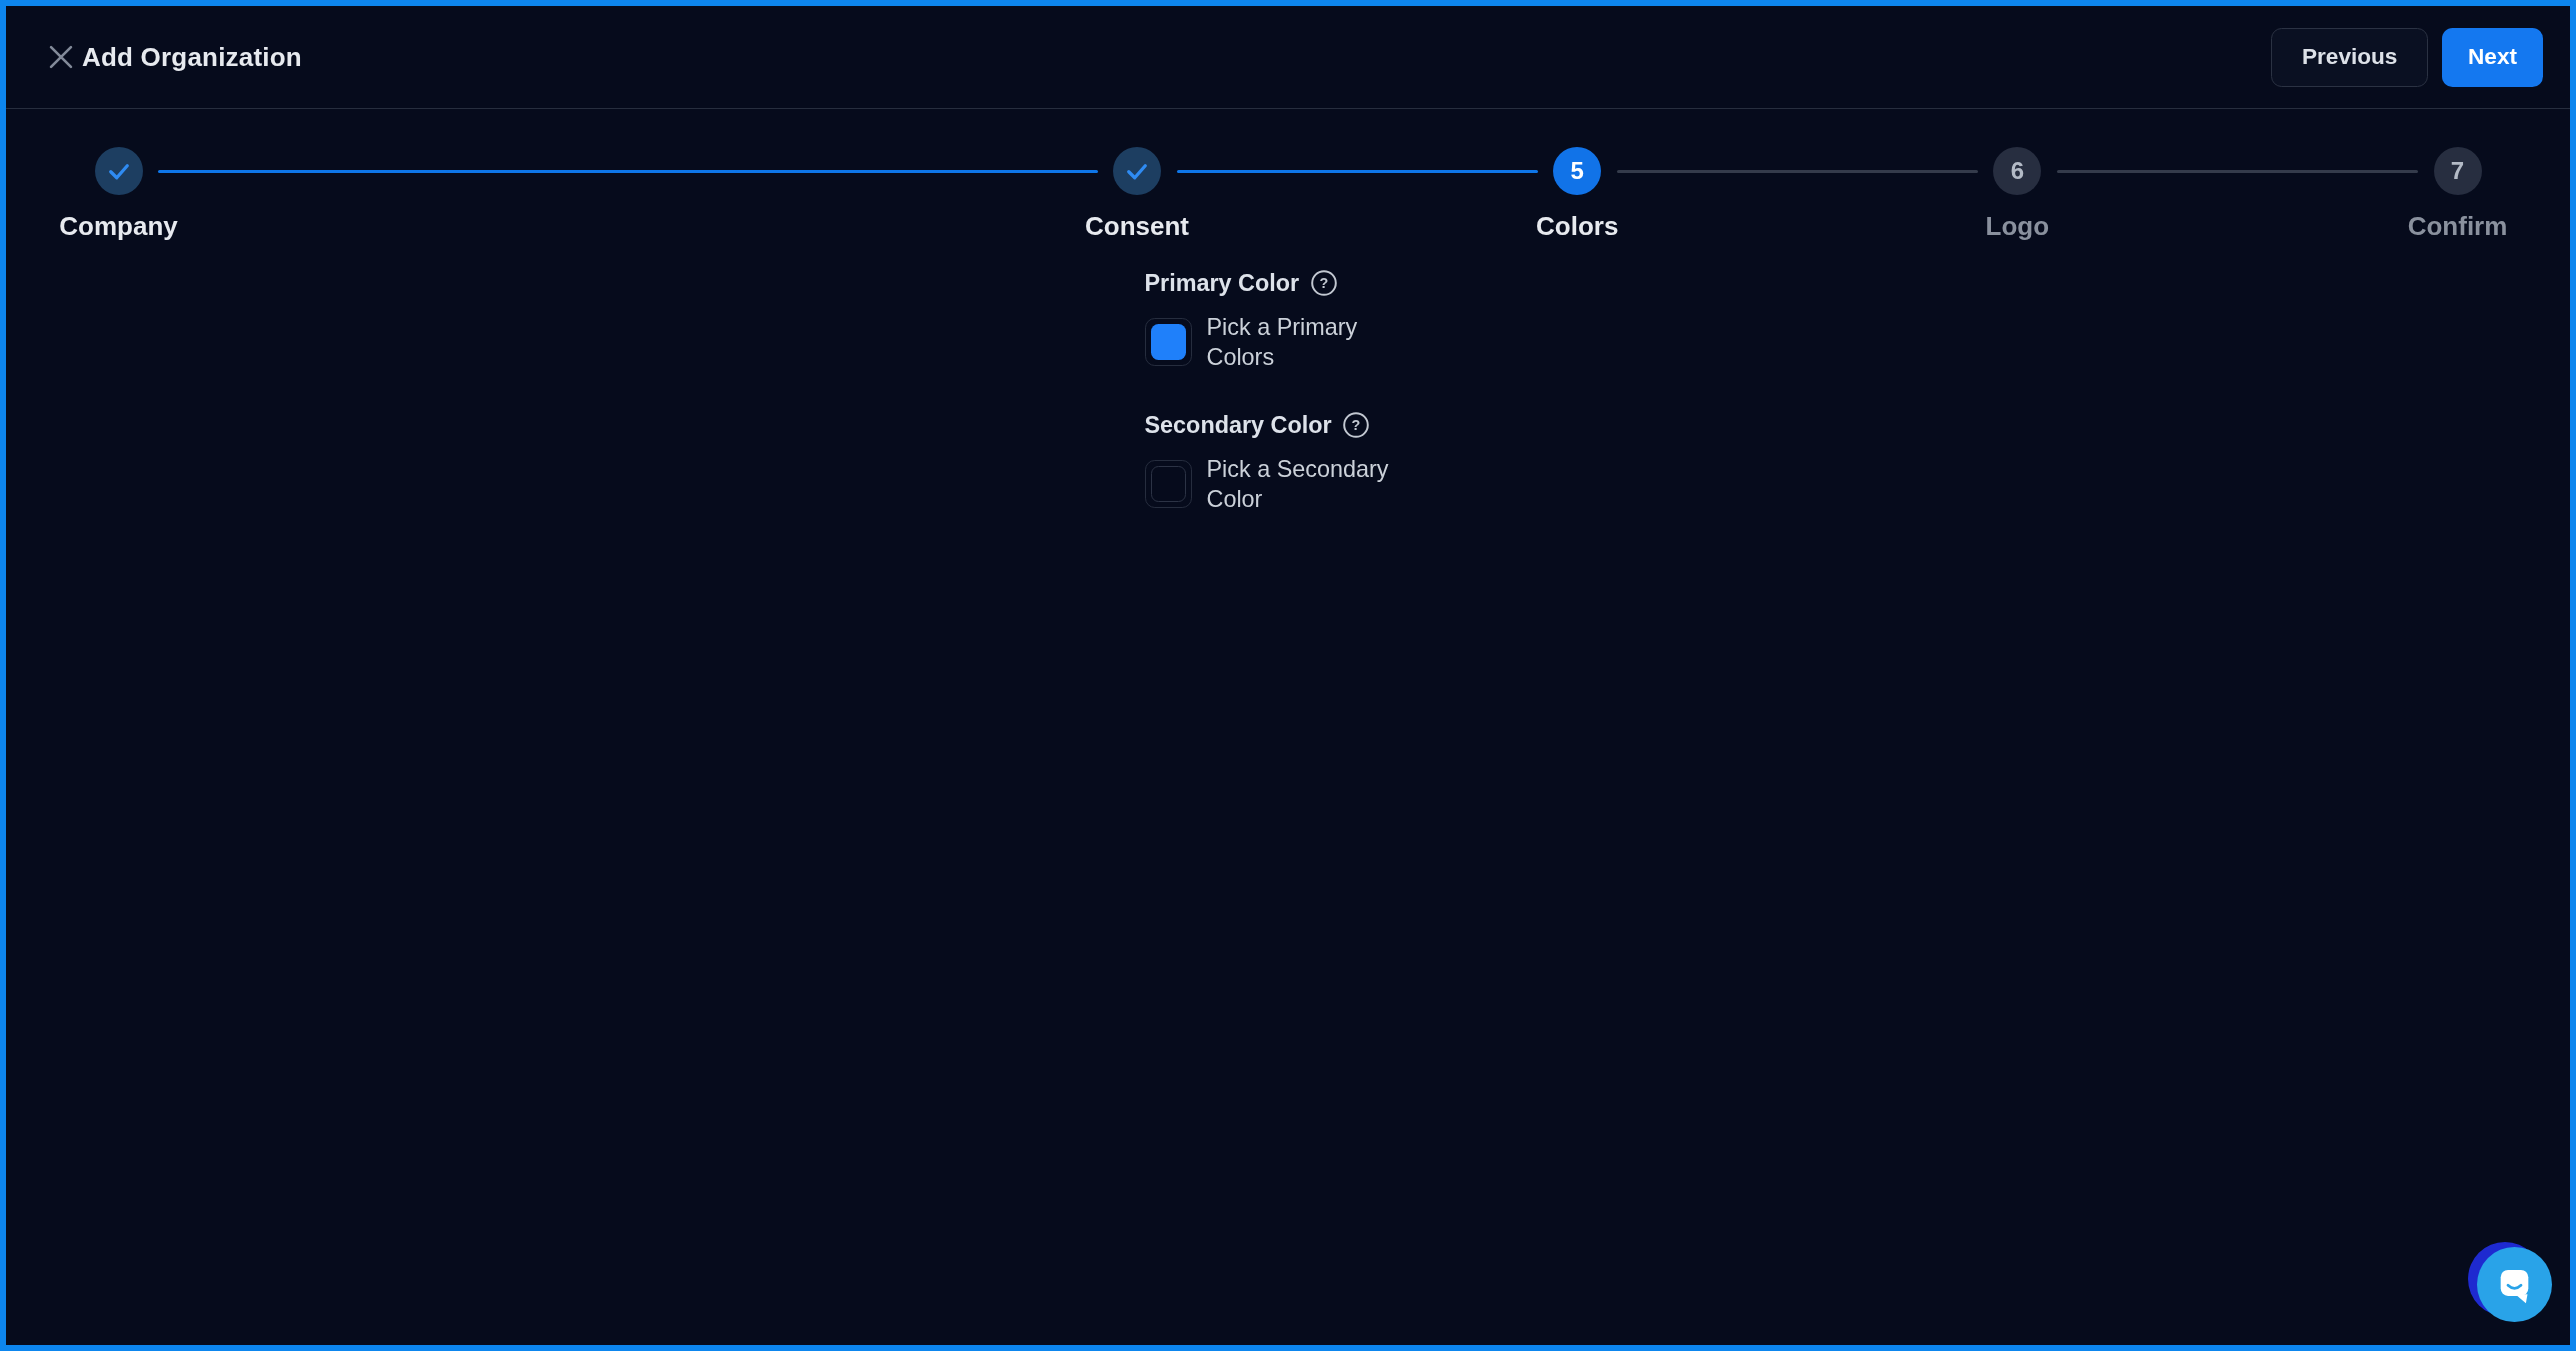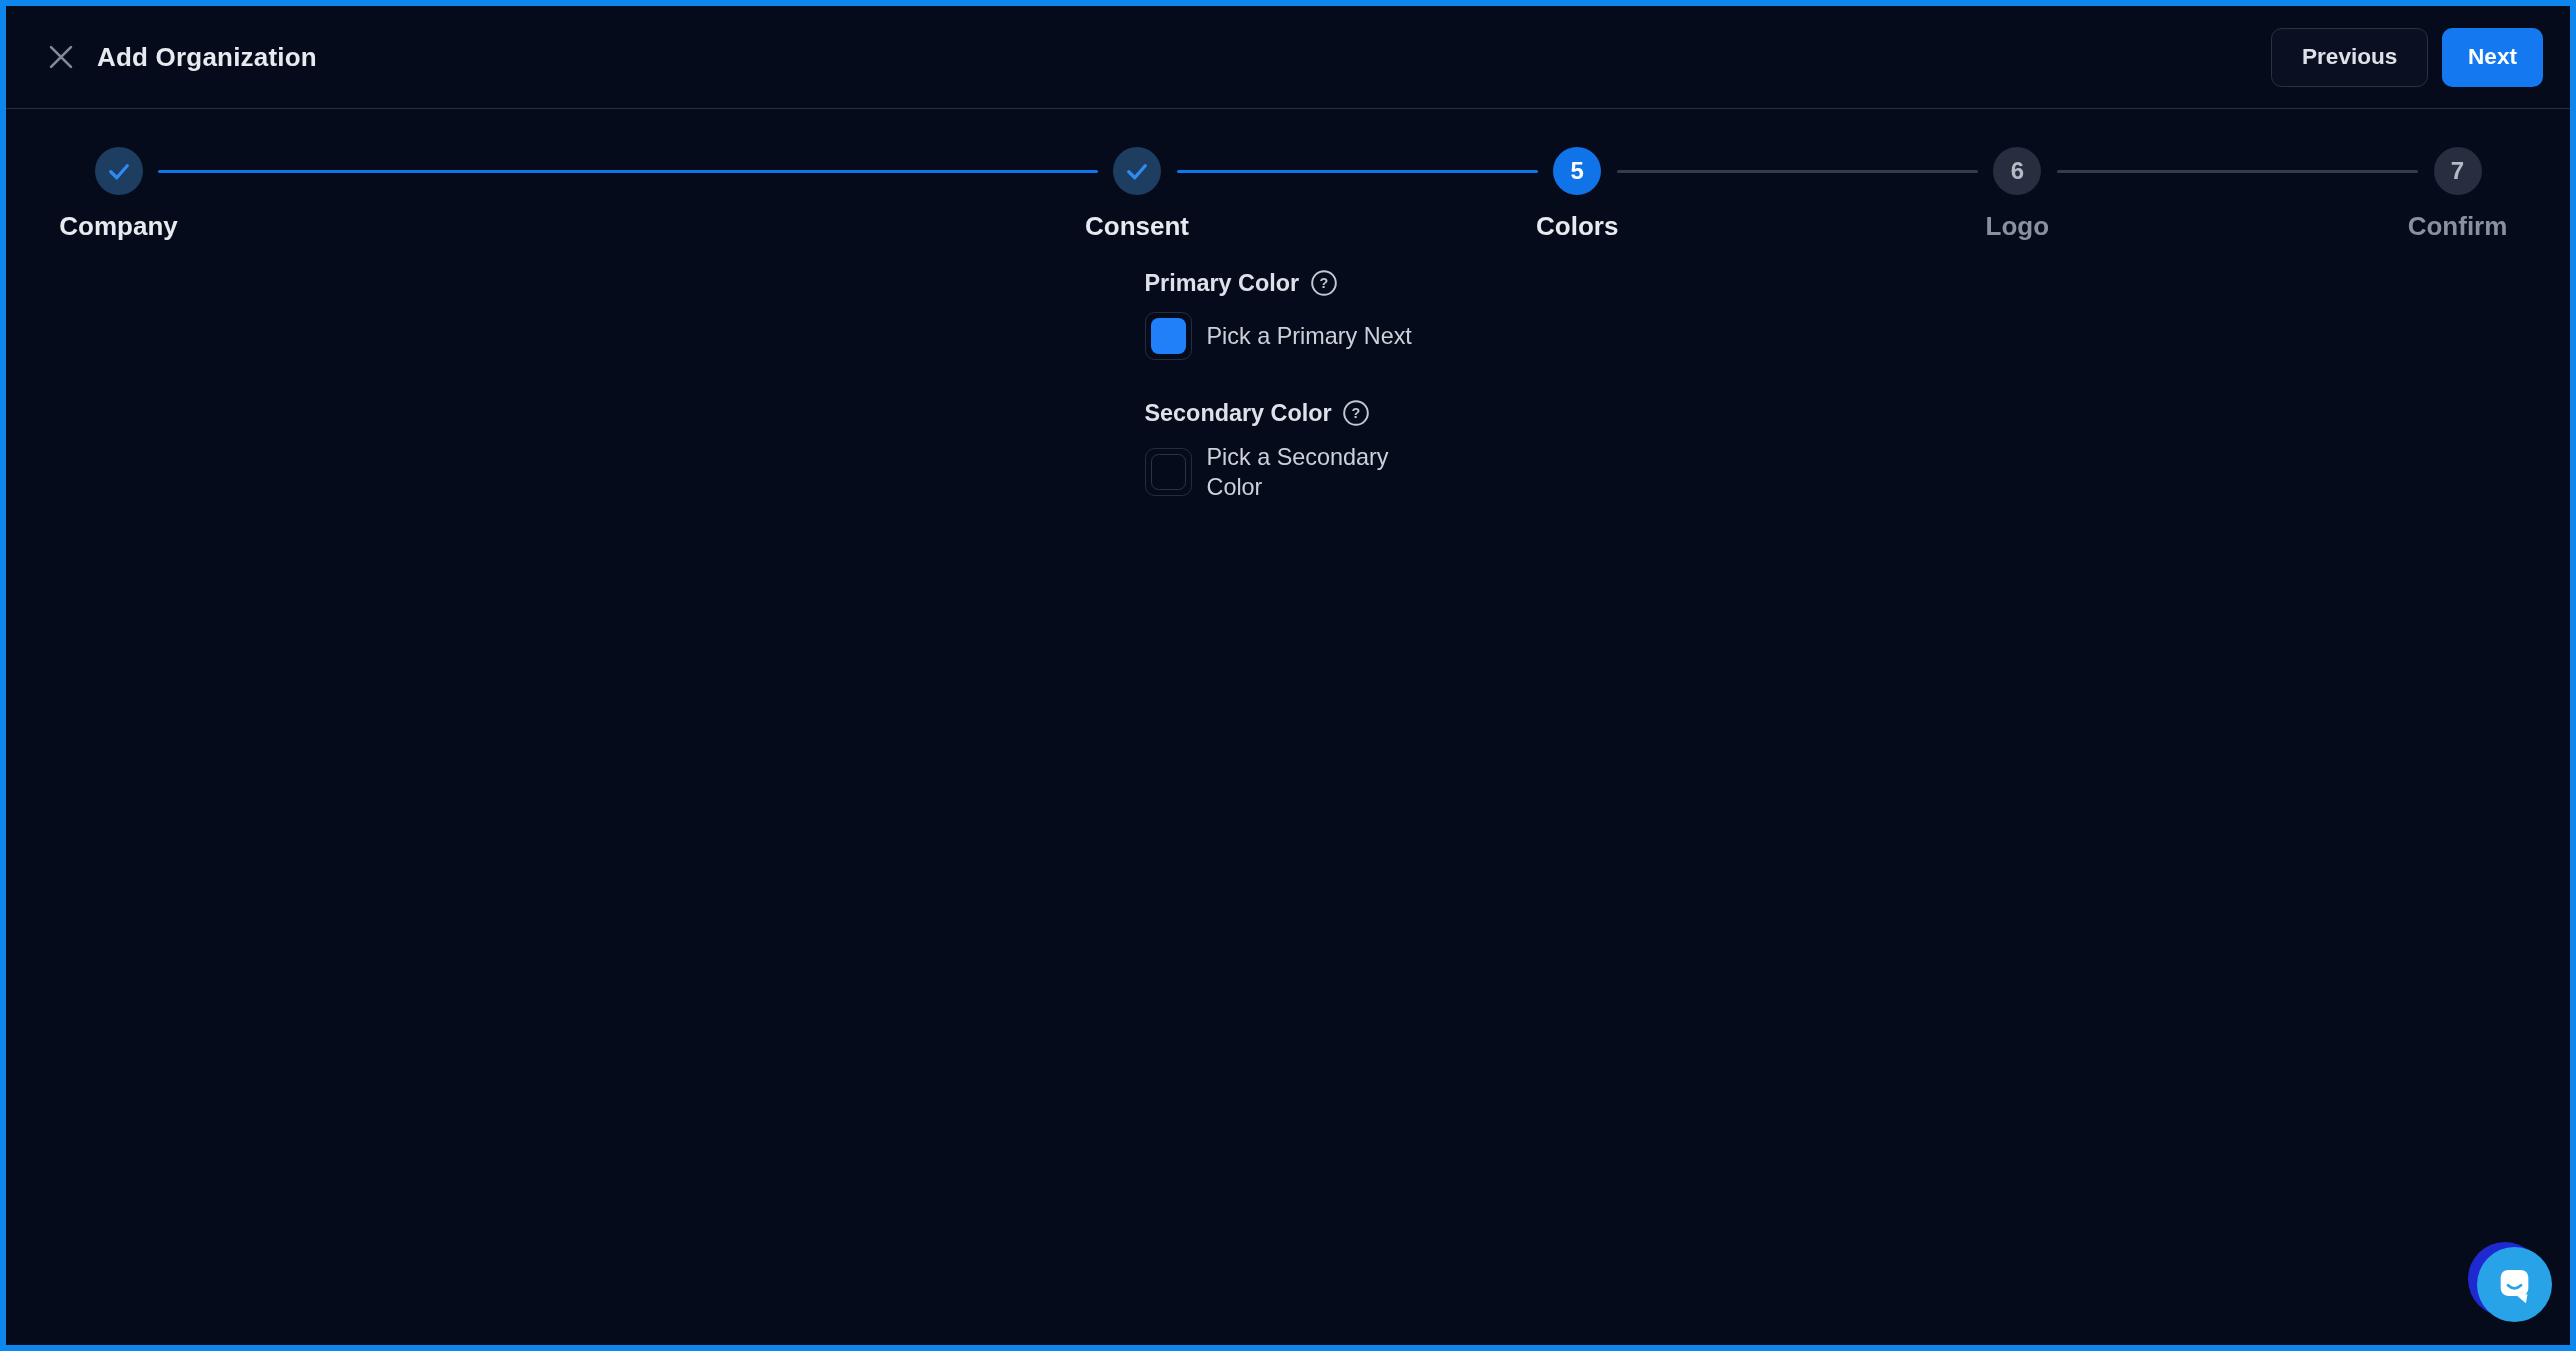--- a/index.html
+++ b/index.html
@@ -20,21 +20,21 @@
     display:flex; align-items:center;
     padding:0 27px 0 37px;
     border-bottom:1.5px solid #272e3e;
   }
   .close-btn {
     width:35px; height:35px;
     display:flex; align-items:center; justify-content:center;
     background:none; border:none; cursor:pointer;
   }
   .modal-title {
-    margin-left:19px;
+    margin-left:4px;
     font-size:26px; font-weight:700; color:#e7eaef; letter-spacing:0.2px;
   }
   .topbar-spacer { flex:1; }
   .btn {
     height:59px; border-radius:10.6px;
     font-family:"Liberation Sans", sans-serif;
     font-size:22.6px; font-weight:600; cursor:pointer;
     display:inline-flex; align-items:center; justify-content:center;
   }
   .btn-previous {
@@ -200,21 +200,21 @@
         <svg width="28" height="28" viewBox="0 0 37 37">
           <circle cx="18.5" cy="18.5" r="15.6" fill="none" stroke="#c2c8d1" stroke-width="2.6"></circle>
           <text x="18.5" y="25" text-anchor="middle" font-family="Liberation Sans, sans-serif" font-size="19" font-weight="700" fill="#c2c8d1">?</text>
         </svg>
       </button>
     </div>
     <div class="pick-row">
       <button class="swatch-btn">
         <span class="swatch-fill" style="background: rgb(31, 128, 250);"></span>
       </button>
-      <span class="pick-text">Pick a Primary Next</span>
+      <span class="pick-text">Pick a Primary Colors</span>
     </div>
 
     <div class="field-label">
       <span>Secondary Color</span>
       <button class="help-btn">
         <svg width="28" height="28" viewBox="0 0 37 37">
           <circle cx="18.5" cy="18.5" r="15.6" fill="none" stroke="#c2c8d1" stroke-width="2.6"></circle>
           <text x="18.5" y="25" text-anchor="middle" font-family="Liberation Sans, sans-serif" font-size="19" font-weight="700" fill="#c2c8d1">?</text>
         </svg>
       </button>

